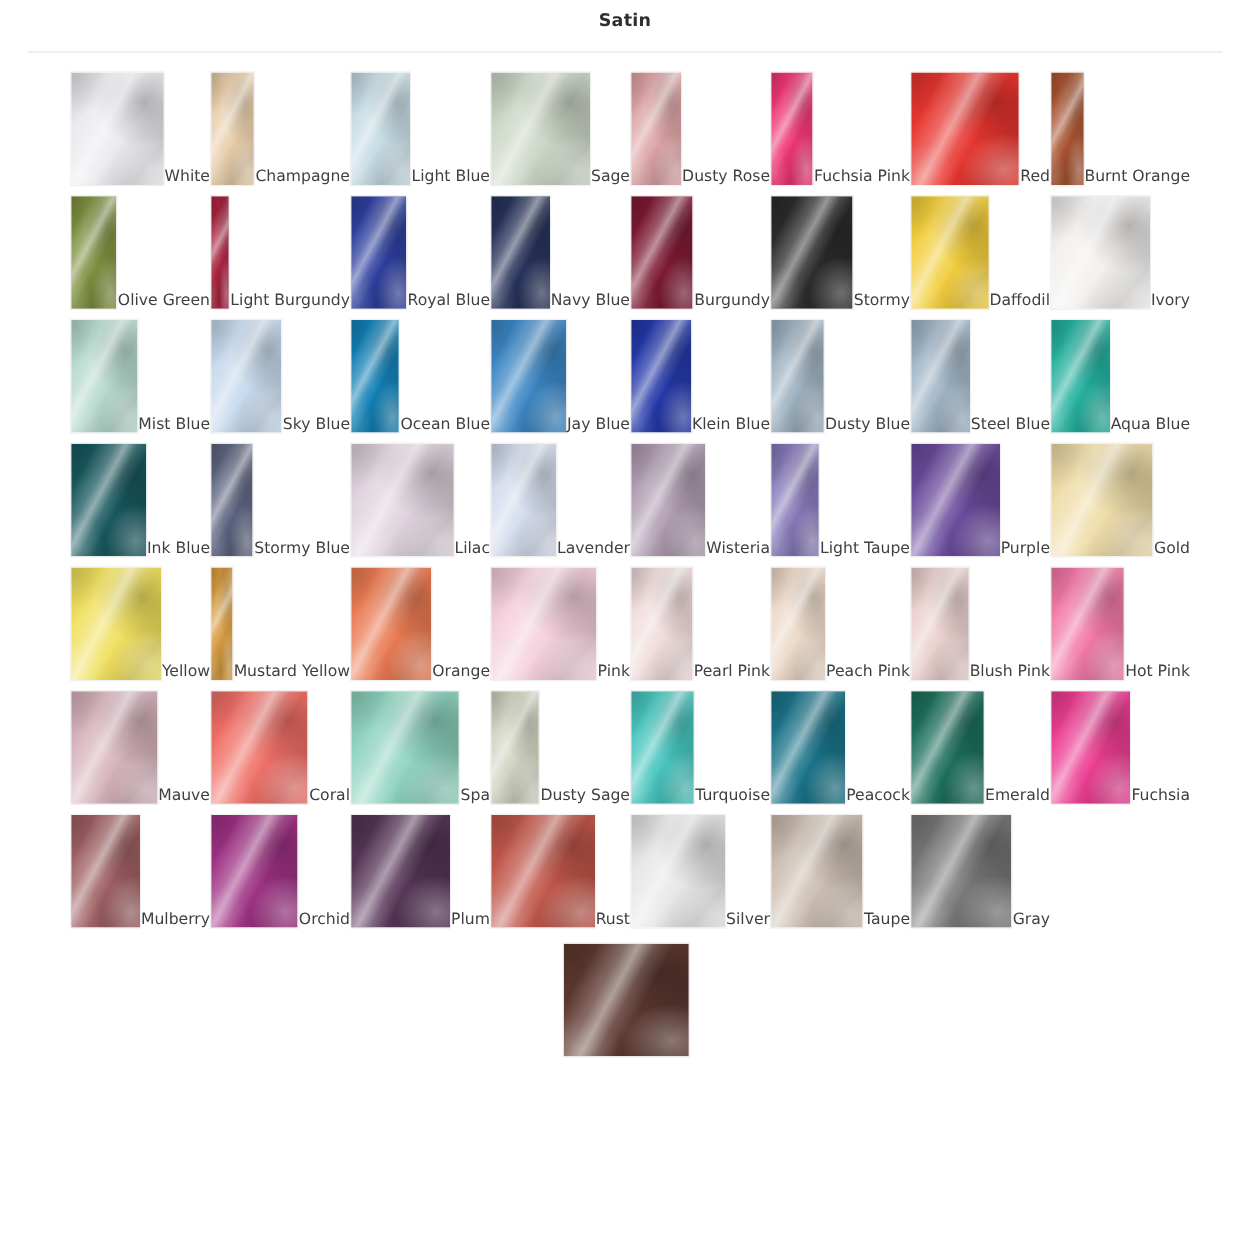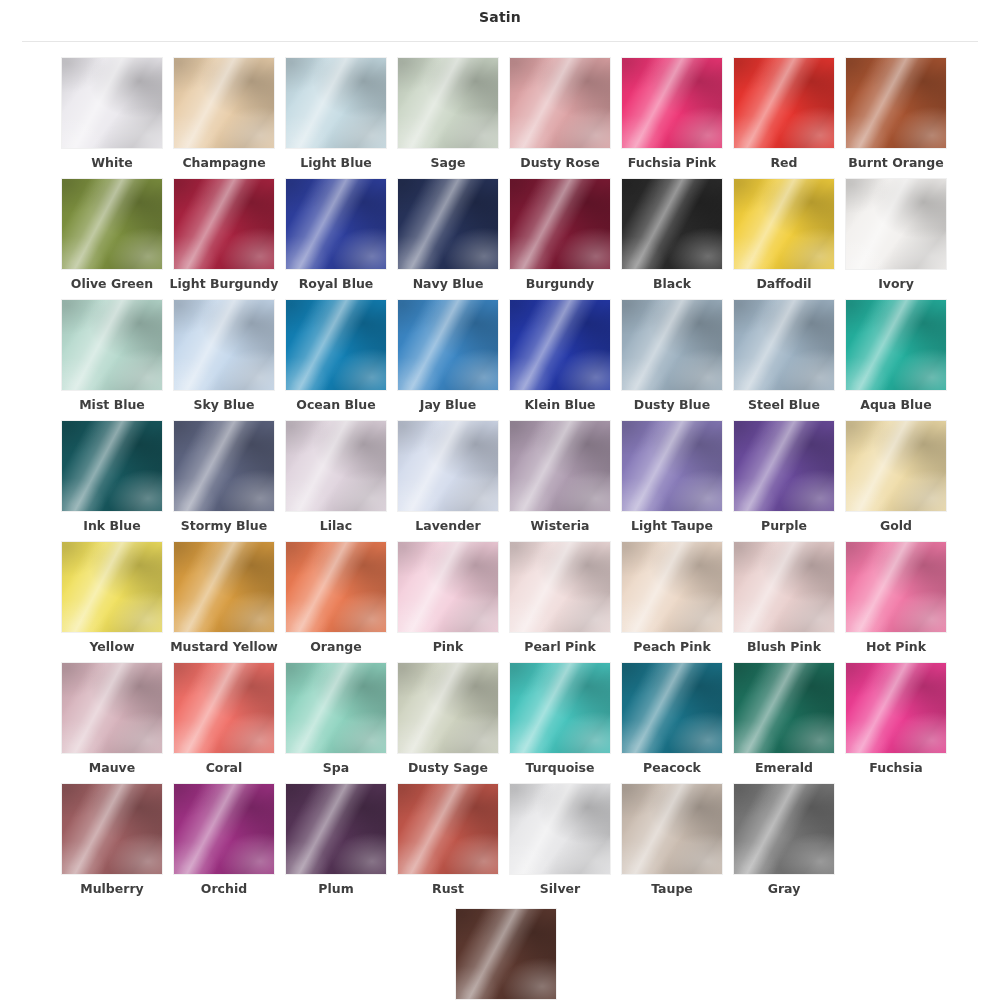--- a/index.html
+++ b/index.html
@@ -48,23 +48,22 @@
     width: 900px;
     margin-left: 56px;
   }
 
   .swatch-cell {
     width: 110px;
     margin-right: 1px;
     margin-bottom: 7px;
     padding: 0;
     display: flex;
-    flex-direction: column;
-    align-items: center;
-    font-weight: bold;
+    flex-direction: row;
+    align-items: flex-end;
   }
   
   .swatch-cell { width: 112px; margin-right: 0; }
 
   .swatch-chip {
     position: relative;
     width: 102px;
     height: 92px;
     overflow: hidden;
     border: 1px solid rgba(0,0,0,0.06);
@@ -277,21 +276,21 @@
         <div class="swatch-label">Burgundy</div>
       </div>
       <div class="swatch-cell">
         <div class="swatch-chip">
           <div class="sheen-base" style="background: rgb(43, 43, 43);"></div>
           <div class="sheen-dark"></div>
           <div class="sheen-fold"></div>
           <div class="sheen-band"></div>
           <div class="sheen-gloss"></div>
         </div>
-        <div class="swatch-label">Black</div>
+        <div class="swatch-label">Stormy</div>
       </div>
       <div class="swatch-cell">
         <div class="swatch-chip">
           <div class="sheen-base" style="background: rgb(242, 206, 60);"></div>
           <div class="sheen-dark"></div>
           <div class="sheen-fold"></div>
           <div class="sheen-band"></div>
           <div class="sheen-gloss"></div>
         </div>
         <div class="swatch-label">Daffodil</div>

